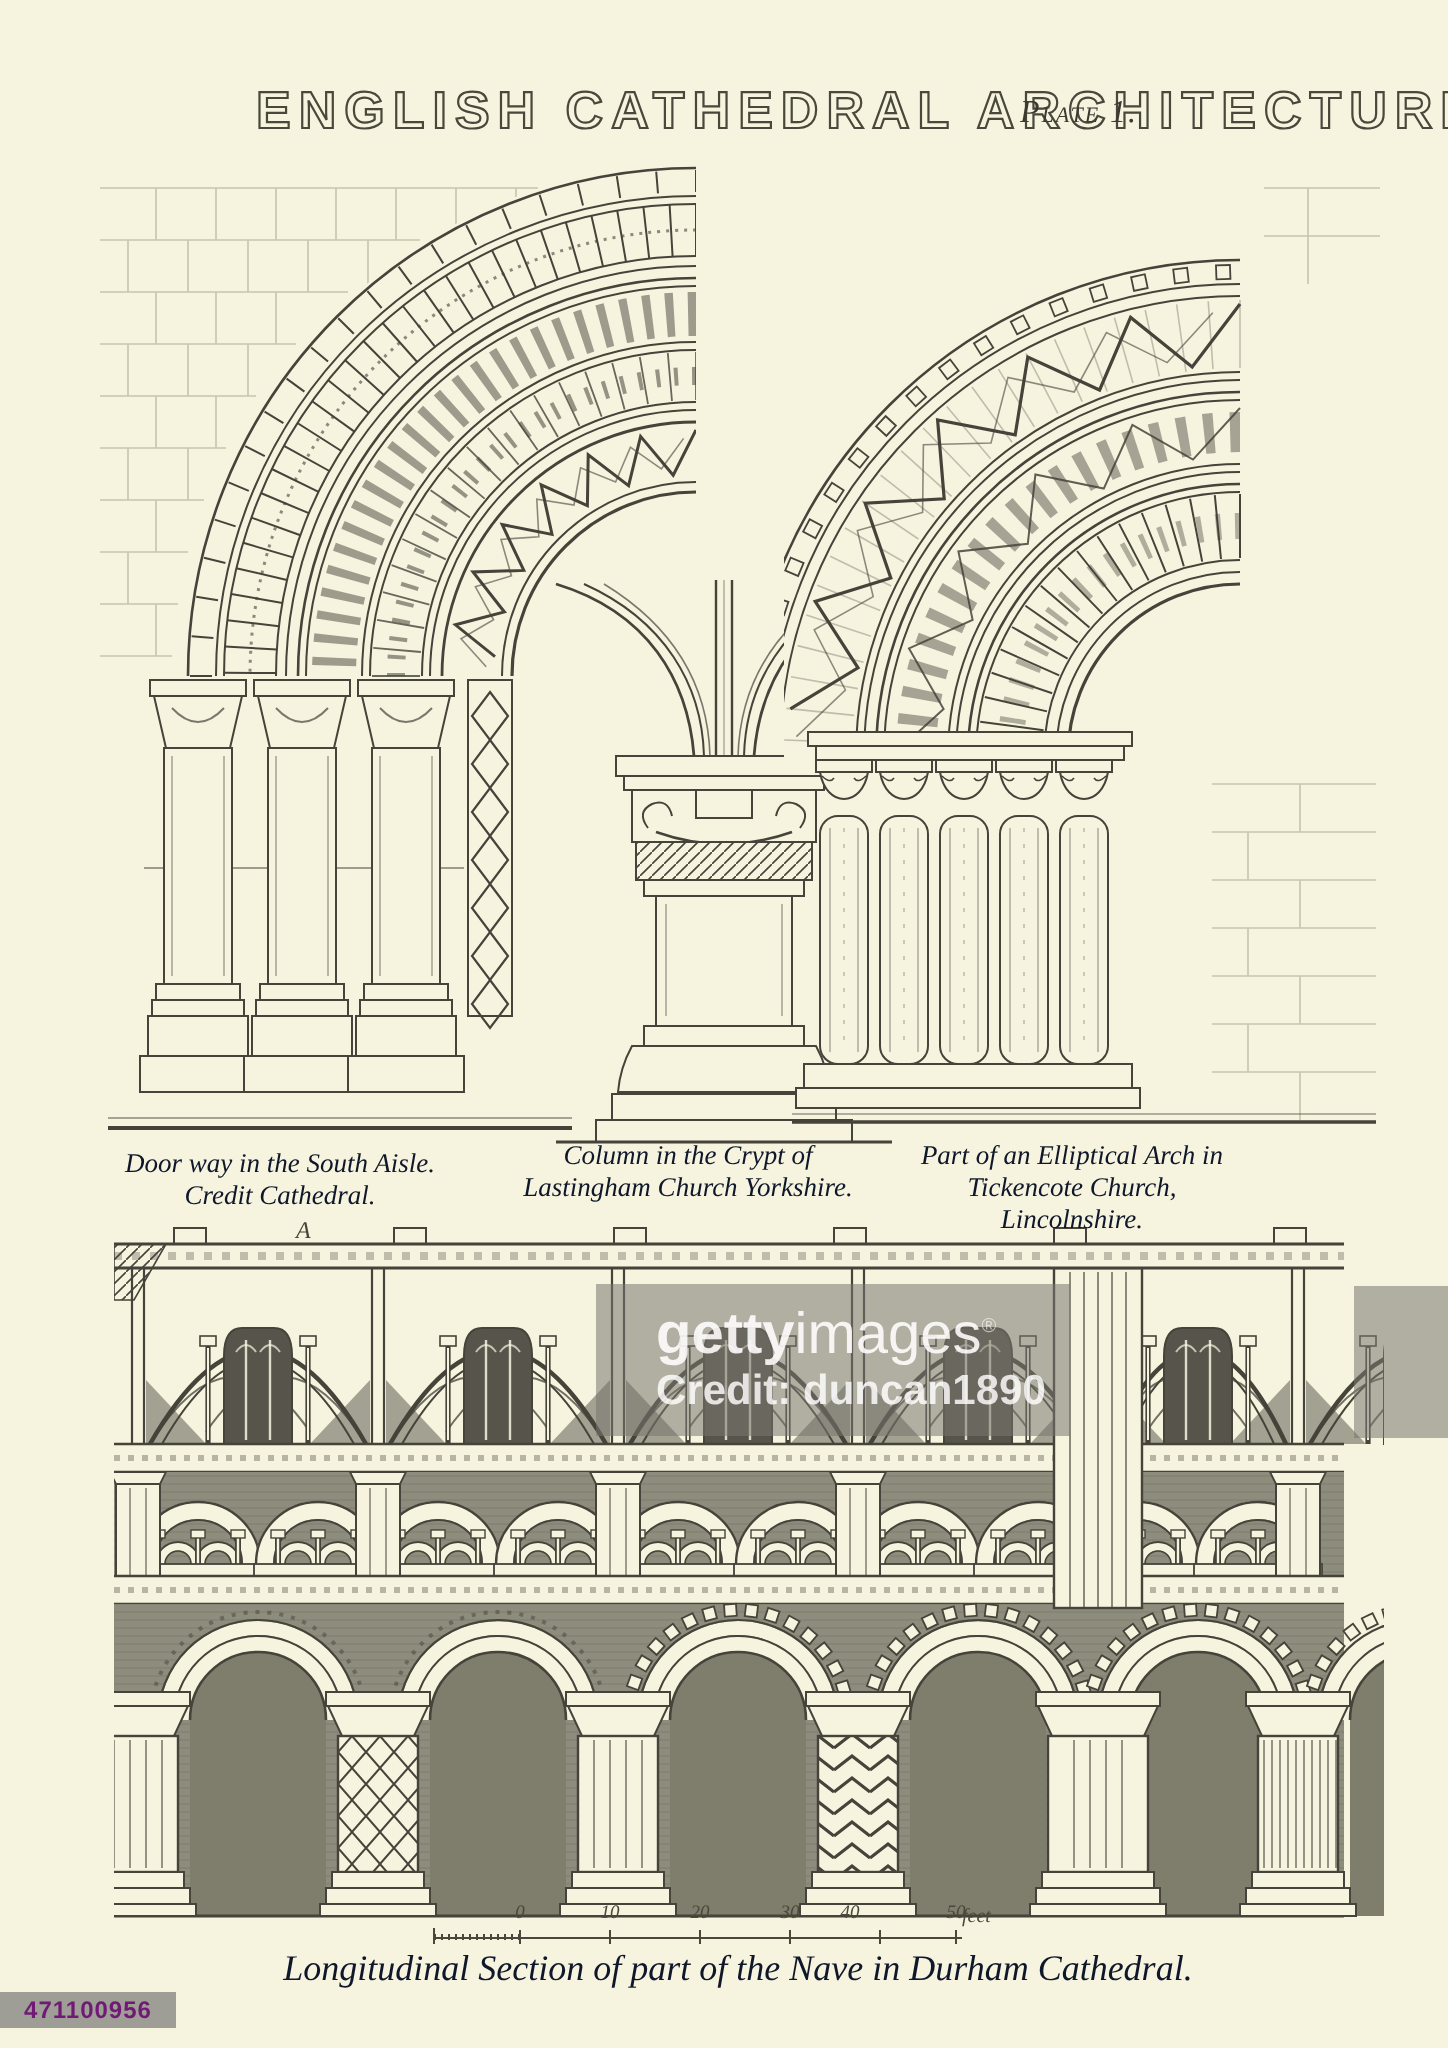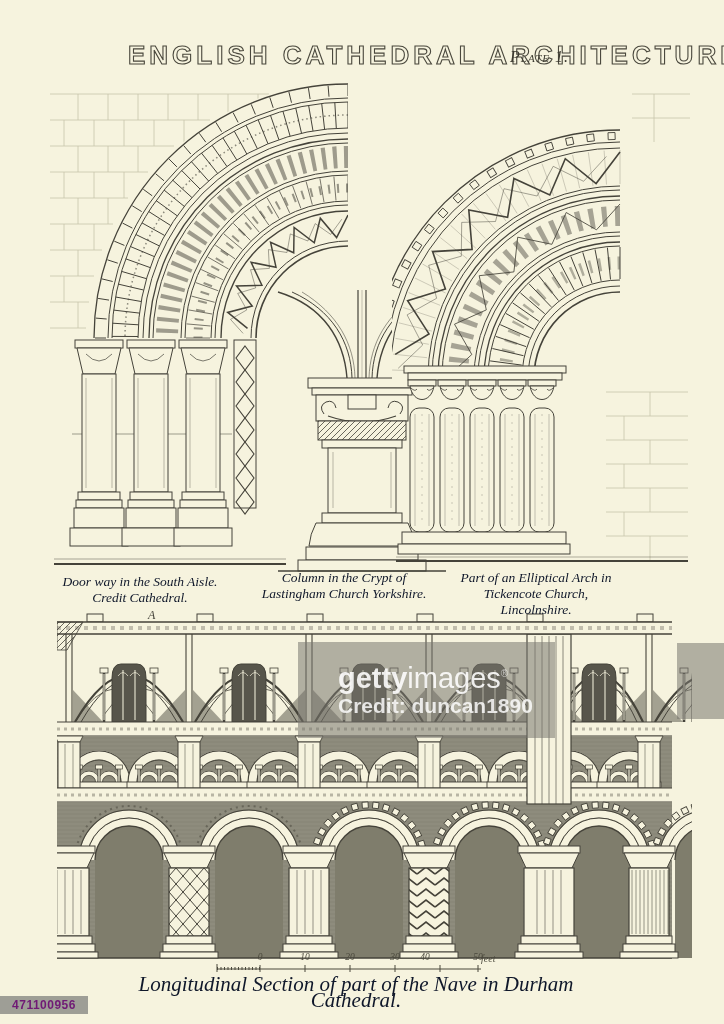--- a/index.html
+++ b/index.html
@@ -7,30 +7,30 @@
         font-family:"Liberation Serif",serif;color:#45433a;}
   .title{position:absolute;left:128px;top:40px;font-family:"Liberation Sans",sans-serif;
          font-weight:bold;font-size:26px;letter-spacing:4px;color:#4a483d;
          -webkit-text-fill-color:#f6f3de;-webkit-text-stroke:1.1px #4a483d;white-space:nowrap;}
   .plate{position:absolute;left:510px;top:48px;font-style:italic;font-variant:small-caps;
          font-size:16px;letter-spacing:1px;color:#3c3a30;}
   .cap{position:absolute;text-align:center;font-style:italic;font-size:13.5px;line-height:16px;color:#0f172a;}
   .cap1{left:40px;top:574px;width:200px;}
   .cap2{left:244px;top:570px;width:200px;}
   .cap3{left:436px;top:570px;width:200px;}
-  .cap4{left:96px;top:976px;width:520px;font-size:21px;}
+  .cap4{left:109px;top:976px;width:520px;font-size:18px;}
   .fig{position:absolute;}
   .sectionA{position:absolute;left:148px;top:608px;font-style:italic;font-size:12px;color:#45433a;}
   .scalebar{position:absolute;left:215px;top:952px;width:290px;height:24px;
             font-style:italic;font-size:9.5px;color:#4a483c;}
   .scalebar .num{position:absolute;top:0;width:20px;text-align:center;}
   .scalebar .unit{position:absolute;top:1px;left:266px;font-size:10px;white-space:nowrap;}
   .scalebar svg{position:absolute;left:0;top:11px;}
   .wm{position:absolute;background:rgba(120,119,112,0.55);overflow:hidden;}
-  .wm1{left:298px;top:642px;width:237px;height:76px;padding:10px;}
+  .wm1{left:298px;top:642px;width:237px;height:76px;padding:0;}
   .wm2{left:677px;top:643px;width:47px;height:76px;}
   .wm-brand{margin:7px 0 0 30px;font-family:"Liberation Sans",sans-serif;font-size:29px;
             line-height:30px;color:rgba(255,255,255,0.88);}
   .wm-brand .b{font-weight:bold;}
   .wm-brand sup{font-size:10px;color:rgba(255,255,255,0.6);}
   .wm-credit{margin:1px 0 0 30px;font-family:"Liberation Sans",sans-serif;font-weight:bold;
              font-size:21px;color:rgba(255,255,255,0.82);}
   .badge{position:absolute;left:0;top:996px;width:88px;height:18px;background:#9e9e96;
          font-family:"Liberation Sans",sans-serif;font-weight:bold;font-size:12px;
          color:#701a75;text-align:center;line-height:18px;letter-spacing:0.5px;}

